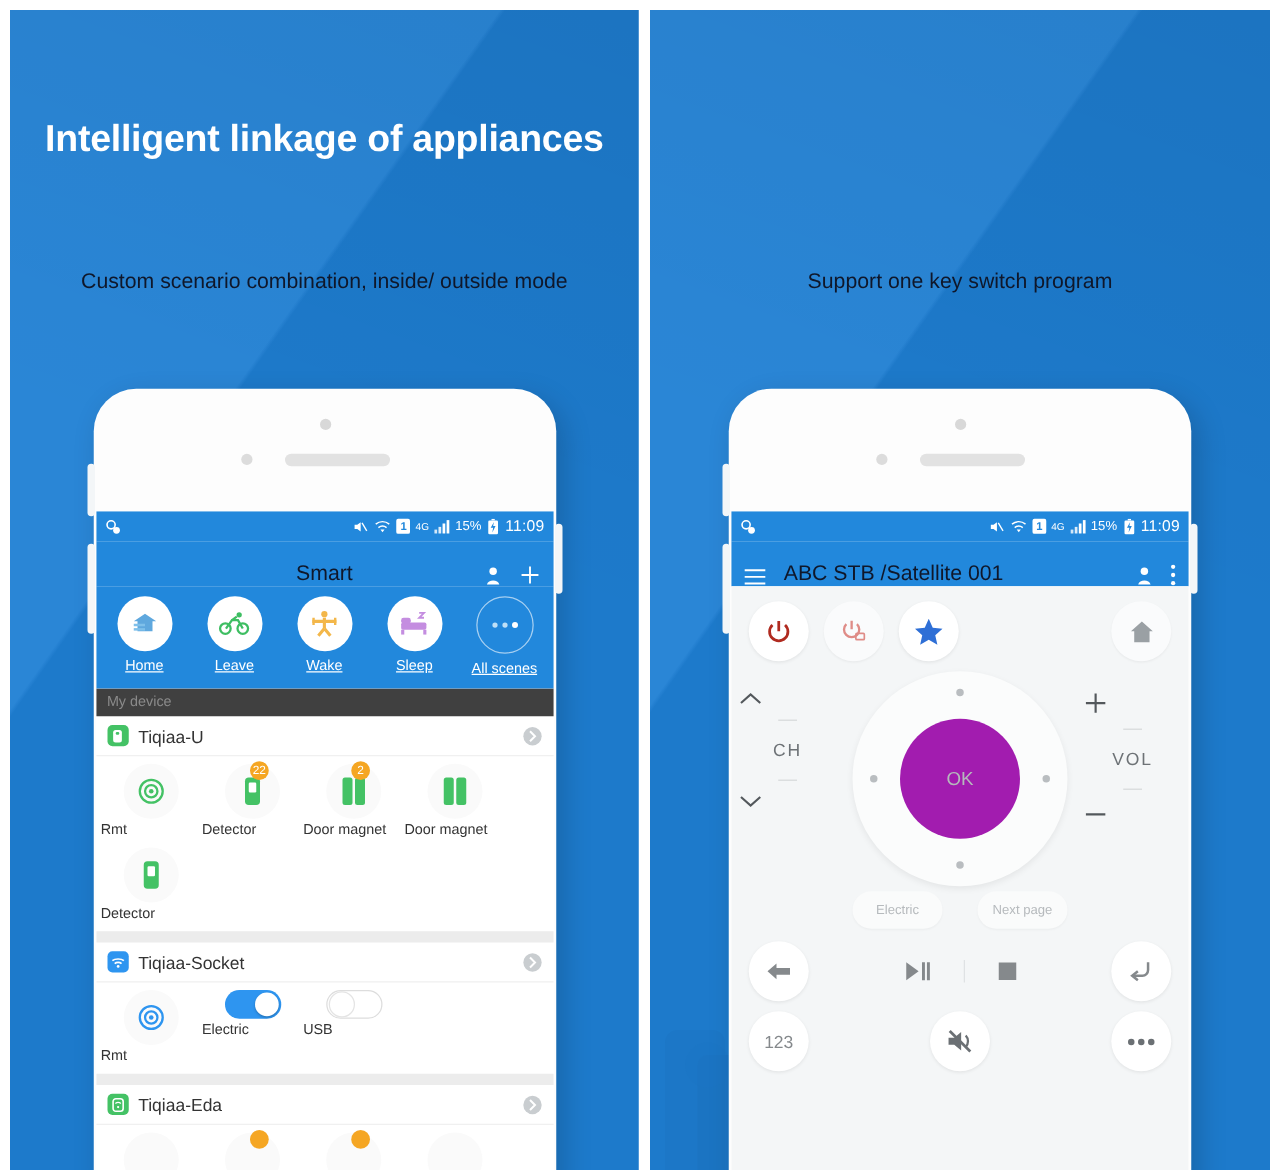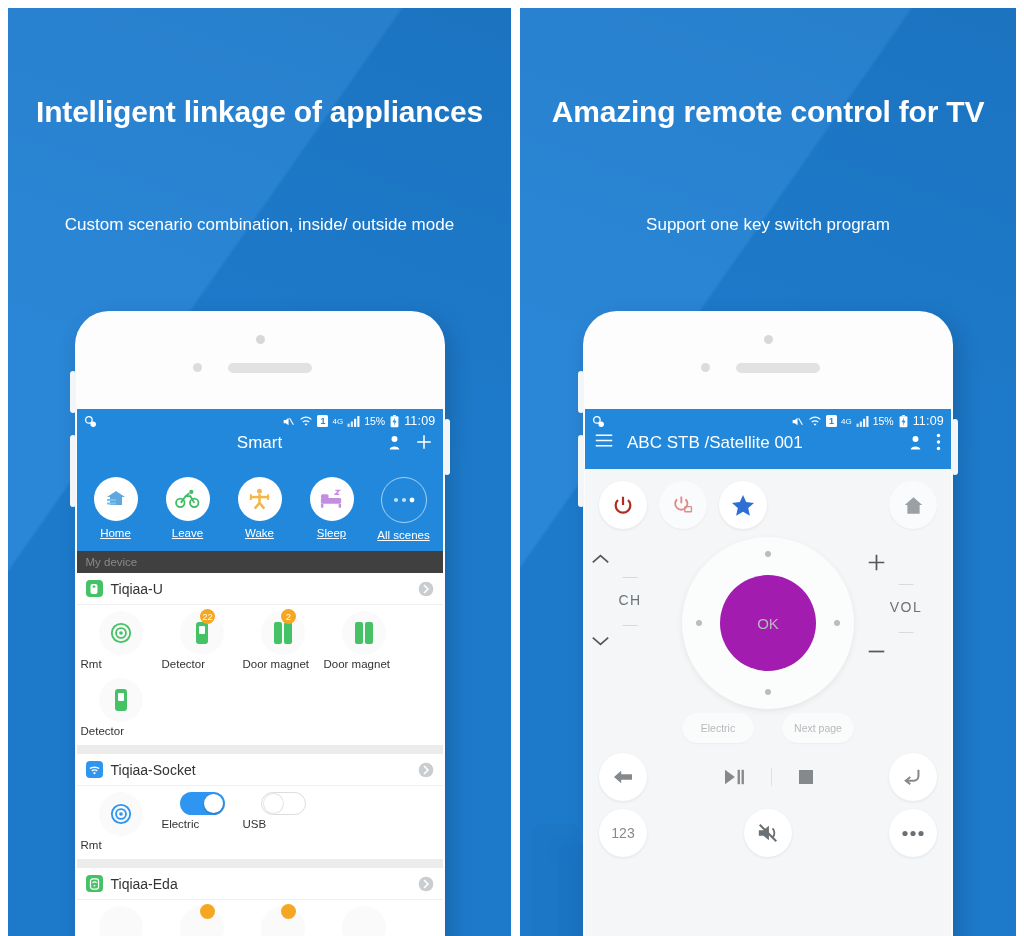--- a/index.html
+++ b/index.html
@@ -16,21 +16,21 @@
   .sheen{position:absolute;inset:0;pointer-events:none;
     background:linear-gradient(125deg, rgba(255,255,255,.055) 0%, rgba(255,255,255,.055) 34%, rgba(0,0,0,.045) 34.4%, rgba(0,0,0,.045) 100%);}
   .sheen2{position:absolute;inset:0;pointer-events:none;
     background:linear-gradient(200deg, rgba(0,0,0,.05) 0%, rgba(0,0,0,0) 45%);}
 
   
   .watermark{position:absolute;left:-6px;bottom:-10px;width:150px;height:150px;opacity:.55;pointer-events:none;}
 
   .headline{position:absolute;left:0;right:0;top:82px;text-align:center;color:#fff;
     font-size:30px;line-height:44px;font-weight:bold;letter-spacing:-.2px;padding:0 26px;box-sizing:border-box;}
-  .subline{position:absolute;left:0;right:0;top:203px;text-align:center;color:#ffffff;
+  .subline{position:absolute;left:0;right:0;top:203px;text-align:center;color:#0f172a;
     font-size:17px;line-height:28px;font-weight:normal;padding:0 34px;box-sizing:border-box;}
 
   
   .phone{position:absolute;width:370px;height:640px;left:50%;margin-left:-185px;top:303px;
     background:#fdfdfd;border-radius:34px 34px 8px 8px;
     box-shadow:6px 8px 22px rgba(0,0,0,.17);}
   .phone .cam{position:absolute;width:9px;height:9px;border-radius:50%;background:#d8d8d8;left:50%;margin-left:-4px;top:24px;}
   .phone .sensor{position:absolute;width:9px;height:9px;border-radius:50%;background:#dcdcdc;left:118px;top:52px;}
   .phone .speaker{position:absolute;width:84px;height:10px;border-radius:6px;background:#e2e2e2;left:50%;margin-left:-32px;top:52px;}
   .btn-side{position:absolute;left:-5px;width:6px;border-radius:3px;background:#f3f6f8;}
@@ -44,21 +44,21 @@
   .statusbar{height:24px;background:#2288DC;color:#fff;display:flex;align-items:center;
     padding:0 7px;font-size:11px;box-sizing:border-box;}
   .sb-right{margin-left:auto;display:flex;align-items:center;gap:4px;}
   .sb-right .t{font-size:12.5px;letter-spacing:.2px;}
   .sim{background:#fff;color:#2288DC;font-size:9px;font-weight:bold;width:11px;height:12px;
     display:flex;align-items:center;justify-content:center;border-radius:1.5px;}
   .g4{font-size:8px;vertical-align:super;}
   .pct{font-size:10.5px;}
 
   
-  .appbar{height:36px;background:#2288DC;color:#ffffff;display:flex;align-items:flex-start;
+  .appbar{height:36px;background:#2288DC;color:#0f172a;display:flex;align-items:flex-end;
     padding:0 10px;box-sizing:border-box;}
   .appbar .title{font-size:17px;}
   .appbar .title.center{position:absolute;left:0;right:0;text-align:center;pointer-events:none;}
   .appbar .acts{margin-left:auto;display:flex;align-items:center;gap:12px;z-index:2;}
 
   
   .scenes{background:#2288DC;display:flex;padding:8px 6px 10px;justify-content:space-between;}
   .scene{width:66px;text-align:center;color:#fff;text-decoration:underline;}
   .scene .circ{width:44px;height:44px;border-radius:50%;background:#fff;margin:0 auto 6px;
     display:flex;align-items:center;justify-content:center;}
@@ -416,21 +416,20 @@
 
   <div class="panel right">
     <div class="sheen"></div>
     <div class="sheen2"></div>
     <svg class="watermark" viewBox="0 0 150 150">
       <rect x="18" y="28" width="48" height="122" rx="10" fill="#1B72BE" opacity=".65"></rect>
       <rect x="44" y="48" width="34" height="102" rx="8" fill="#1A6DB6" opacity=".6"></rect>
       <circle cx="52" cy="56" r="18" fill="#1B72BE" opacity=".45"></circle>
     </svg>
 
-    <div class="headline">Amazing remote control for TV</div>
     <div class="subline">Support one key switch program</div>
 
     <div class="phone">
       <div class="btn-side b1"></div>
       <div class="btn-side b2"></div>
       <div class="btn-side r1"></div>
       <div class="cam"></div>
       <div class="sensor"></div>
       <div class="speaker"></div>
 

